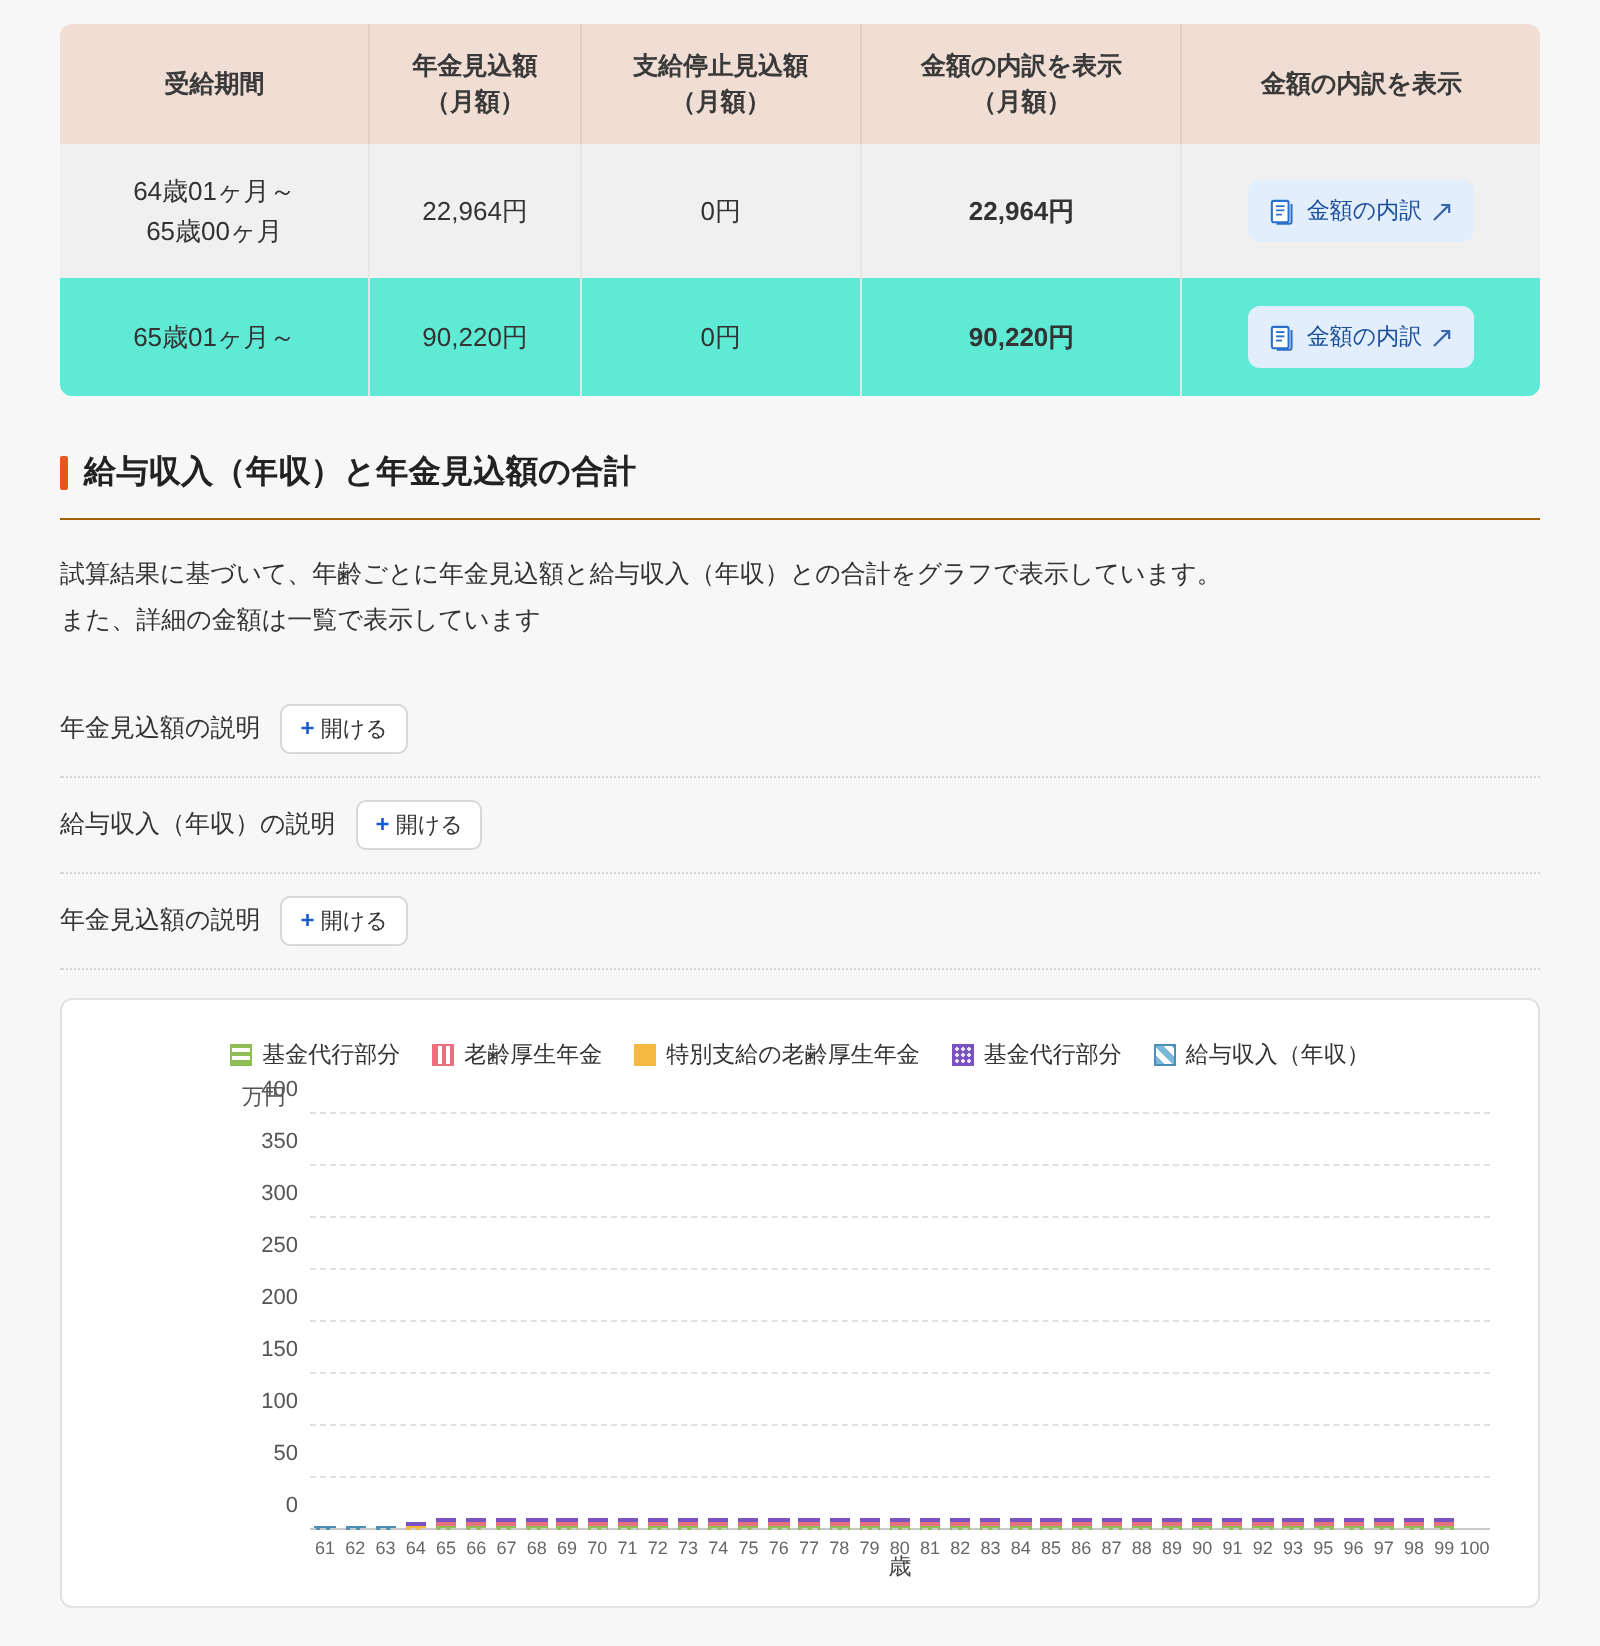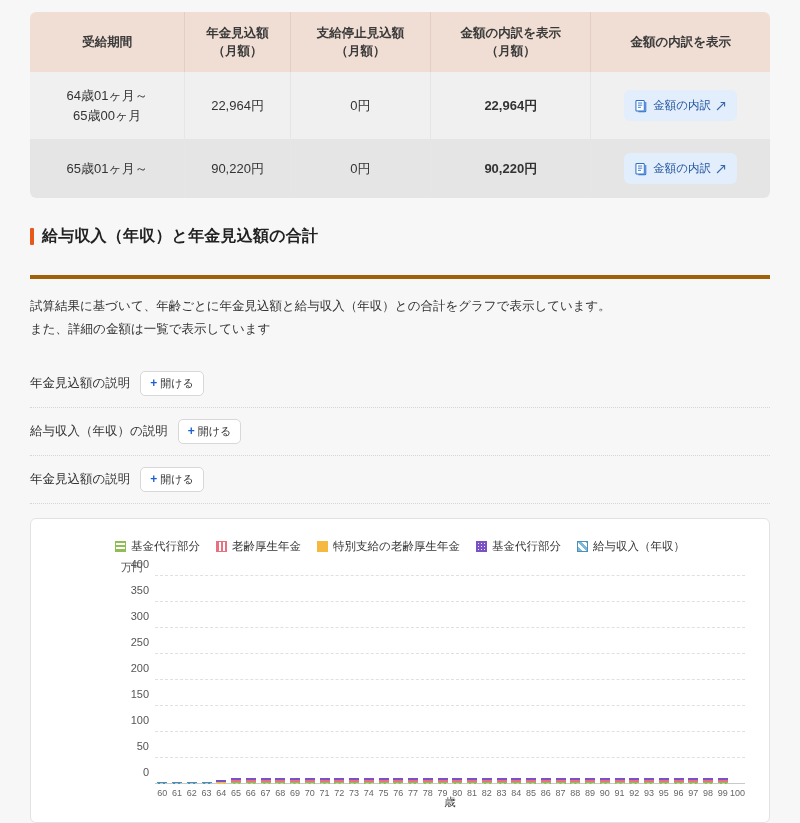--- a/index.html
+++ b/index.html
@@ -20,41 +20,41 @@
     background:#f0ded4; font-size:12.5px; font-weight:700; color:#3a3a3a;
     padding:12px 4px; text-align:center; line-height:1.45; border-right:1px solid #e2cec3;
   }
   .pension-table thead th:last-child { border-right:none; }
   .pension-table tbody td {
     font-size:13px; text-align:center; padding:14px 6px; line-height:1.5;
     border-right:1px solid #e6e6e6; color:#333;
   }
   .pension-table tbody td:last-child { border-right:none; }
   .pension-table tbody tr.row-alt td { background:#f0f0f0; }
-  .pension-table tbody tr.row-plain td { background:#e5e5e5;margin-top:33px; }
+  .pension-table tbody tr.row-plain td { background:#5eead4;margin-top:33px; }
   .pension-table tbody tr.row-plain { border-bottom:1px solid #e6e6e6; }
   td.c-period { width:155px; font-size:13px; }
   td.c-amount { width:105px; }
   td.c-stop   { width:140px; color:#e00000; text-align:right; padding-right:26px; }
   td.c-total  { width:160px; font-weight:700; text-align:right; padding-right:26px; }
   td.c-detail { width:178px; }
   th.h-stop, th.h-total { }
 
   .detail-btn {
     display:inline-flex; align-items:center; gap:5px;
     background:#e3eefc; border:none; border-radius:6px;
     padding:8px 11px; font-size:11.5px; color:#1a4f9c; cursor:pointer;
     font-family:inherit;
   }
   .doc-ico { width:13px; height:14px; display:block; }
   .ext-ico { width:10px; height:10px; display:block; opacity:.85; }
 
   
-  .sec-head { display:flex; align-items:center; gap:8px; margin:28px 0 0 0; padding-bottom:28px;
-              border-bottom:4px solid #a16207; }
+  .sec-head { display:flex; align-items:center; gap:8px; margin:28px 0 0 0; padding-bottom:12px;
+              border-bottom:1px solid #a16207; }
   .sec-bar { width:4px; height:17px; background:#e8581c; border-radius:1px; flex:none; }
   .sec-title { font-size:16px; font-weight:700; color:#222; letter-spacing:.2px; }
 
   .sec-desc { font-size:12.5px; line-height:1.85; color:#333; margin:16px 0 18px; }
 
   
   .acc-row { display:flex; align-items:center; gap:10px; padding:11px 0;
              border-bottom:1px dotted #d5d5d5; }
   .acc-row:last-of-type { border-bottom:none; }
   .acc-label { font-size:12.5px; color:#333; }
@@ -225,26 +225,20 @@
       </div>
     <div class="plot-wrap">
       <div class="y-unit">万円</div>
       <div class="plot" id="plot">
         <div class="axis-x"></div>
         <div class="bars" id="bars">
             <div class="slot">
               <div class="bar">
                 <div class="seg" style="height: 90%; background: repeating-linear-gradient(45deg, rgb(124, 185, 217) 0px, rgb(124, 185, 217) 3px, rgba(255, 255, 255, 0.65) 3px, rgba(255, 255, 255, 0.65) 6px); border: 1px solid rgb(74, 144, 184);"></div>
               </div>
-              <div class="xlab">60</div>
-            </div>
-            <div class="slot">
-              <div class="bar">
-                <div class="seg" style="height: 90%; background: repeating-linear-gradient(45deg, rgb(124, 185, 217) 0px, rgb(124, 185, 217) 3px, rgba(255, 255, 255, 0.65) 3px, rgba(255, 255, 255, 0.65) 6px); border: 1px solid rgb(74, 144, 184);"></div>
-              </div>
               <div class="xlab">61</div>
             </div>
             <div class="slot">
               <div class="bar">
                 <div class="seg" style="height: 90%; background: repeating-linear-gradient(45deg, rgb(124, 185, 217) 0px, rgb(124, 185, 217) 3px, rgba(255, 255, 255, 0.65) 3px, rgba(255, 255, 255, 0.65) 6px); border: 1px solid rgb(74, 144, 184);"></div>
               </div>
               <div class="xlab">62</div>
             </div>
             <div class="slot">
               <div class="bar">

